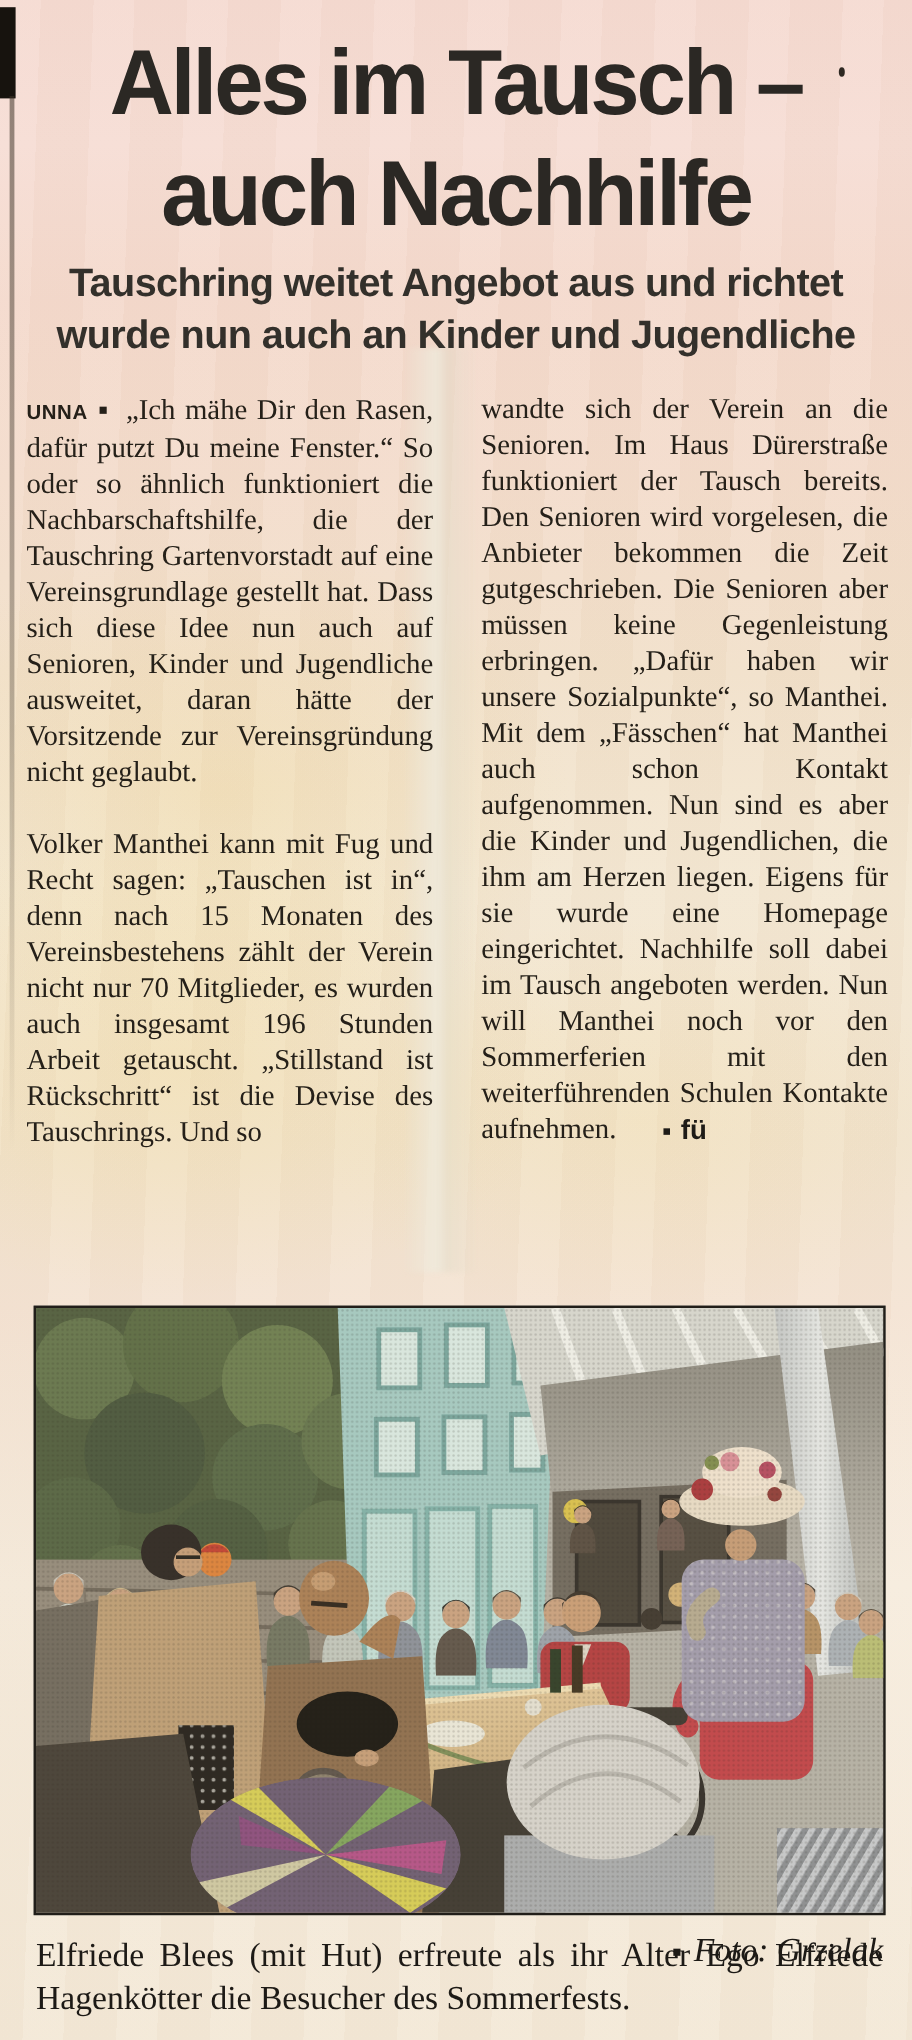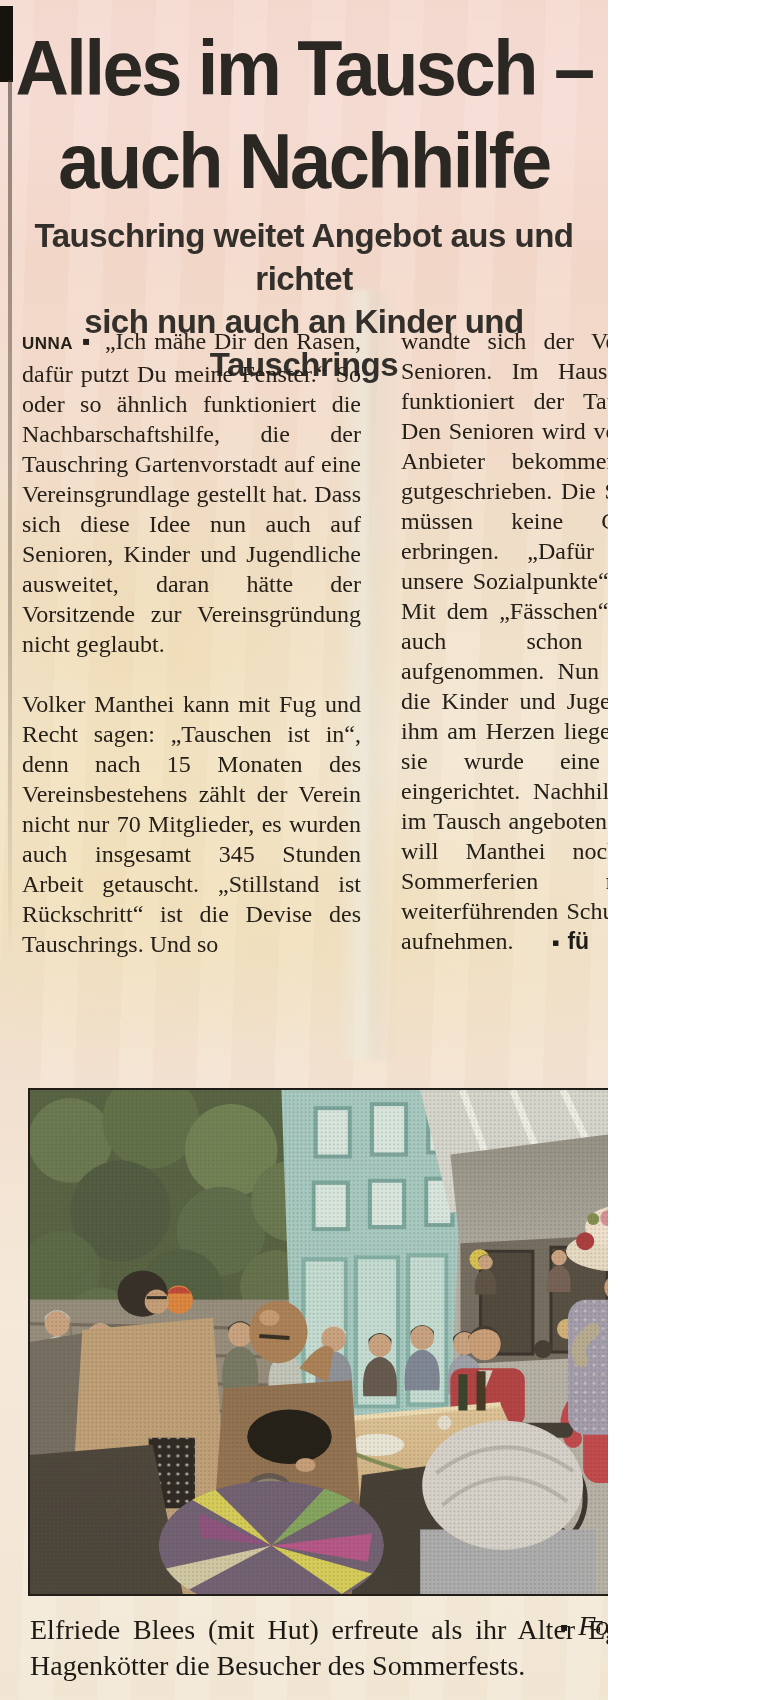--- a/index.html
+++ b/index.html
@@ -1,17 +1,17 @@
 <!DOCTYPE html>
 <html><head>
 <meta charset="utf-8">
 <style>
   html,body{margin:0;padding:0;}
   #page{
-    position:relative; width:608px; height:1700px; overflow:hidden;
+    position:relative; width:760px; height:1700px; overflow:hidden;
     background:
       radial-gradient(420px 300px at 24% 39%, rgba(238,205,110,.20), rgba(238,205,110,0) 70%),
       radial-gradient(460px 280px at 20% 52%, rgba(242,214,125,.24), rgba(242,214,125,0) 70%),
       radial-gradient(380px 240px at 70% 55%, rgba(244,218,135,.16), rgba(244,218,135,0) 70%),
       repeating-linear-gradient(92deg, rgba(255,255,255,.07) 0 34px, rgba(205,175,150,.05) 34px 78px),
       linear-gradient(180deg,#f5dad1 0px,#f6ddd4 120px,#f4d9cc 250px,#f3dccb 400px,
         #f1e0c9 560px,#f3e7d2 740px,#f1e3cd 950px,#f4e3d3 1090px,#f6ecdd 1320px,#f3e8d6 1700px);
     font-family:"Liberation Serif", serif; color:#26231f;
   }
   
@@ -60,30 +60,30 @@
   <div class="mark-c"></div>
   <div class="crease"></div>
 
   <div class="headline">
     <div>Alles im Tausch –</div>
     <div>auch Nachhilfe</div>
   </div>
 
   <div class="subhead">
     <div>Tauschring weitet Angebot aus und richtet</div>
-    <div>sich nun auch an Kinder und Tauschrings</div>
+    <div>wurde nun auch an Kinder und Jugendliche</div>
   </div>
 
   <div class="cols">
     <div class="col">
       <p>
         <span class="dateline">UNNA</span><span class="dl-sq">▪</span><span>„Ich mähe Dir den Rasen, dafür putzt Du meine Fenster.“ So oder so ähnlich funktioniert die Nachbarschaftshilfe, die der Tauschring Gartenvorstadt auf eine Vereinsgrundlage gestellt hat. Dass sich diese Idee nun auch auf Senioren, Kinder und Jugendliche ausweitet, daran hätte der Vorsitzende zur Vereinsgründung nicht geglaubt.</span>
       </p>
       <p>
-        <span>Volker Manthei kann mit Fug und Recht sagen: „Tauschen ist in“, denn nach 15 Monaten des Vereinsbestehens zählt der Verein nicht nur 70 Mitglieder, es wurden auch insgesamt 345 Stunden Arbeit getauscht. „Stillstand ist Rückschritt“ ist die Devise des Tauschrings. Und so</span>
+        <span>Volker Manthei kann mit Fug und Recht sagen: „Tauschen ist in“, denn nach 15 Monaten des Vereinsbestehens zählt der Verein nicht nur 70 Mitglieder, es wurden auch insgesamt 196 Stunden Arbeit getauscht. „Stillstand ist Rückschritt“ ist die Devise des Tauschrings. Und so</span>
       </p>
     </div>
     <div class="col">
       <p>
         <span>wandte sich der Verein an die Senioren. Im Haus Dürerstraße funktioniert der Tausch bereits. Den Senioren wird vorgelesen, die Anbieter bekommen die Zeit gutgeschrieben. Die Senioren aber müssen keine Gegenleistung erbringen. „Dafür haben wir unsere Sozialpunkte“, so Manthei. Mit dem „Fässchen“ hat Manthei auch schon Kontakt aufgenommen. Nun sind es aber die Kinder und Jugendlichen, die ihm am Herzen liegen. Eigens für sie wurde eine Homepage eingerichtet. Nachhilfe soll dabei im Tausch angeboten werden. Nun will Manthei noch vor den Sommerferien mit den weiterführenden Schulen Kontakte aufnehmen.</span>
       </p>
       <div class="endsig">
         <span class="sq">▪</span><span>fü</span>
       </div>
     </div>

